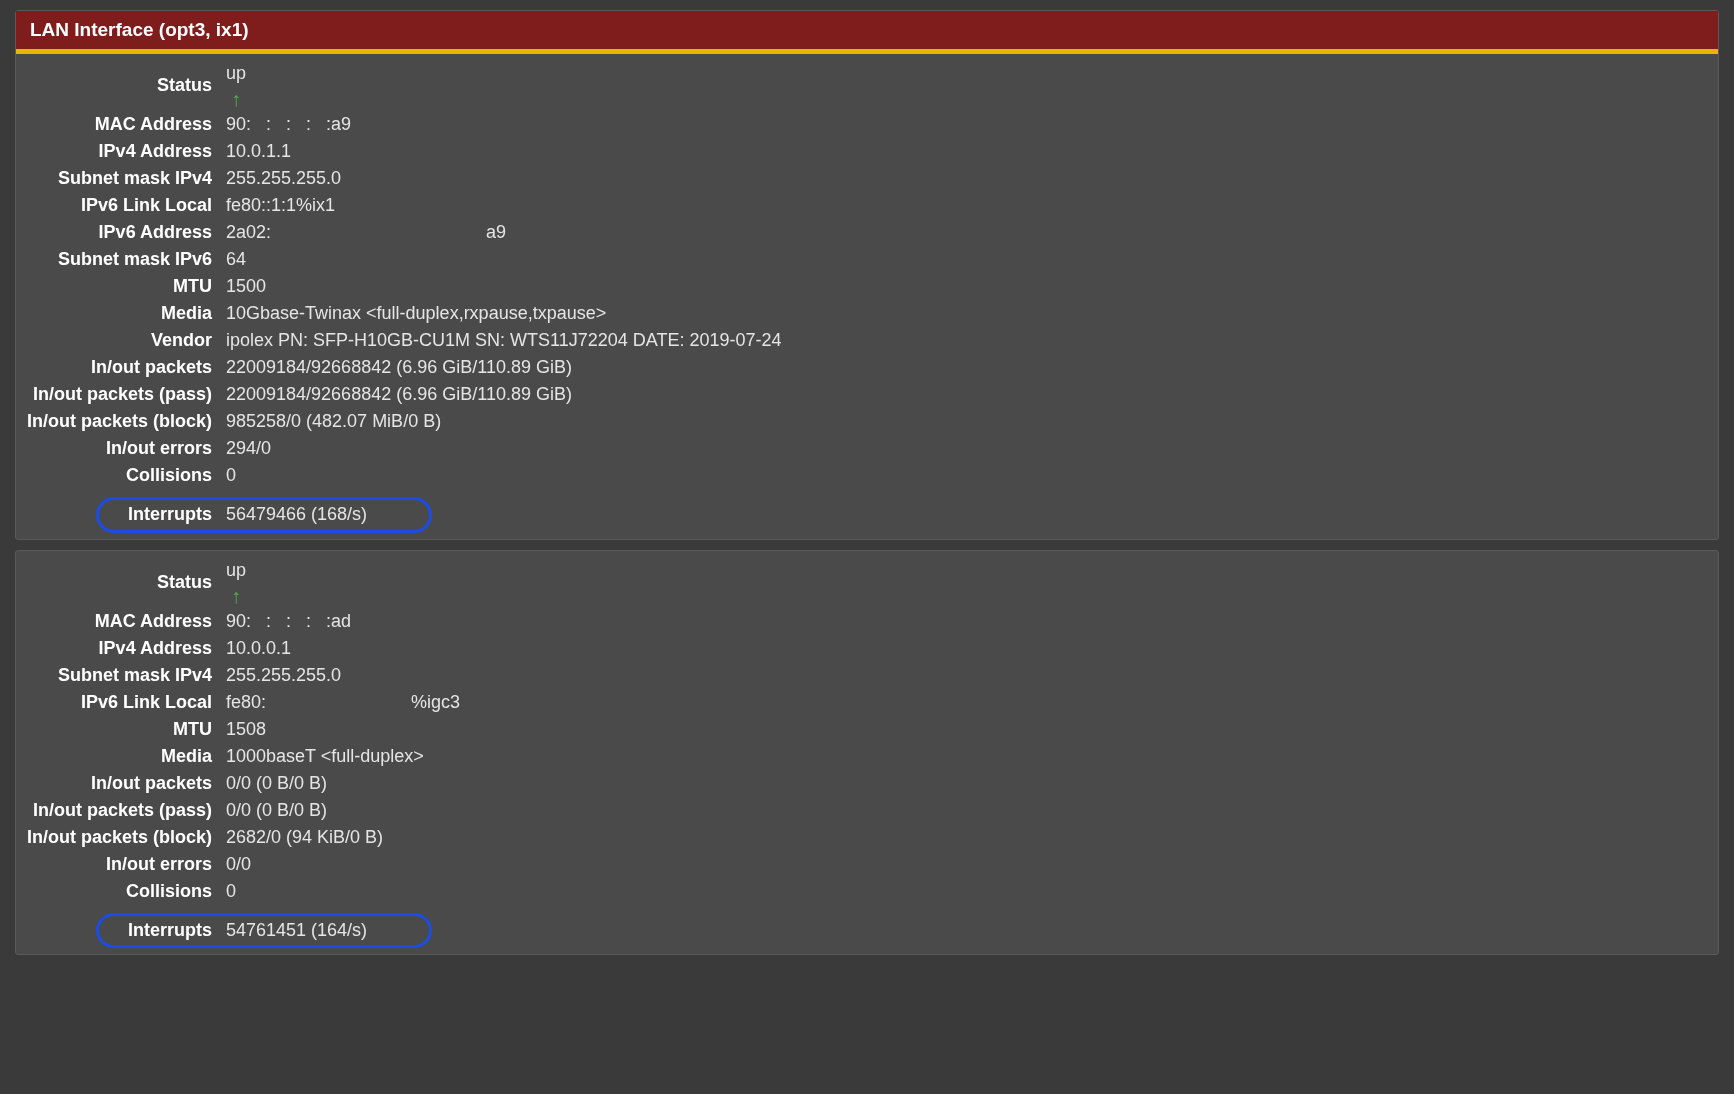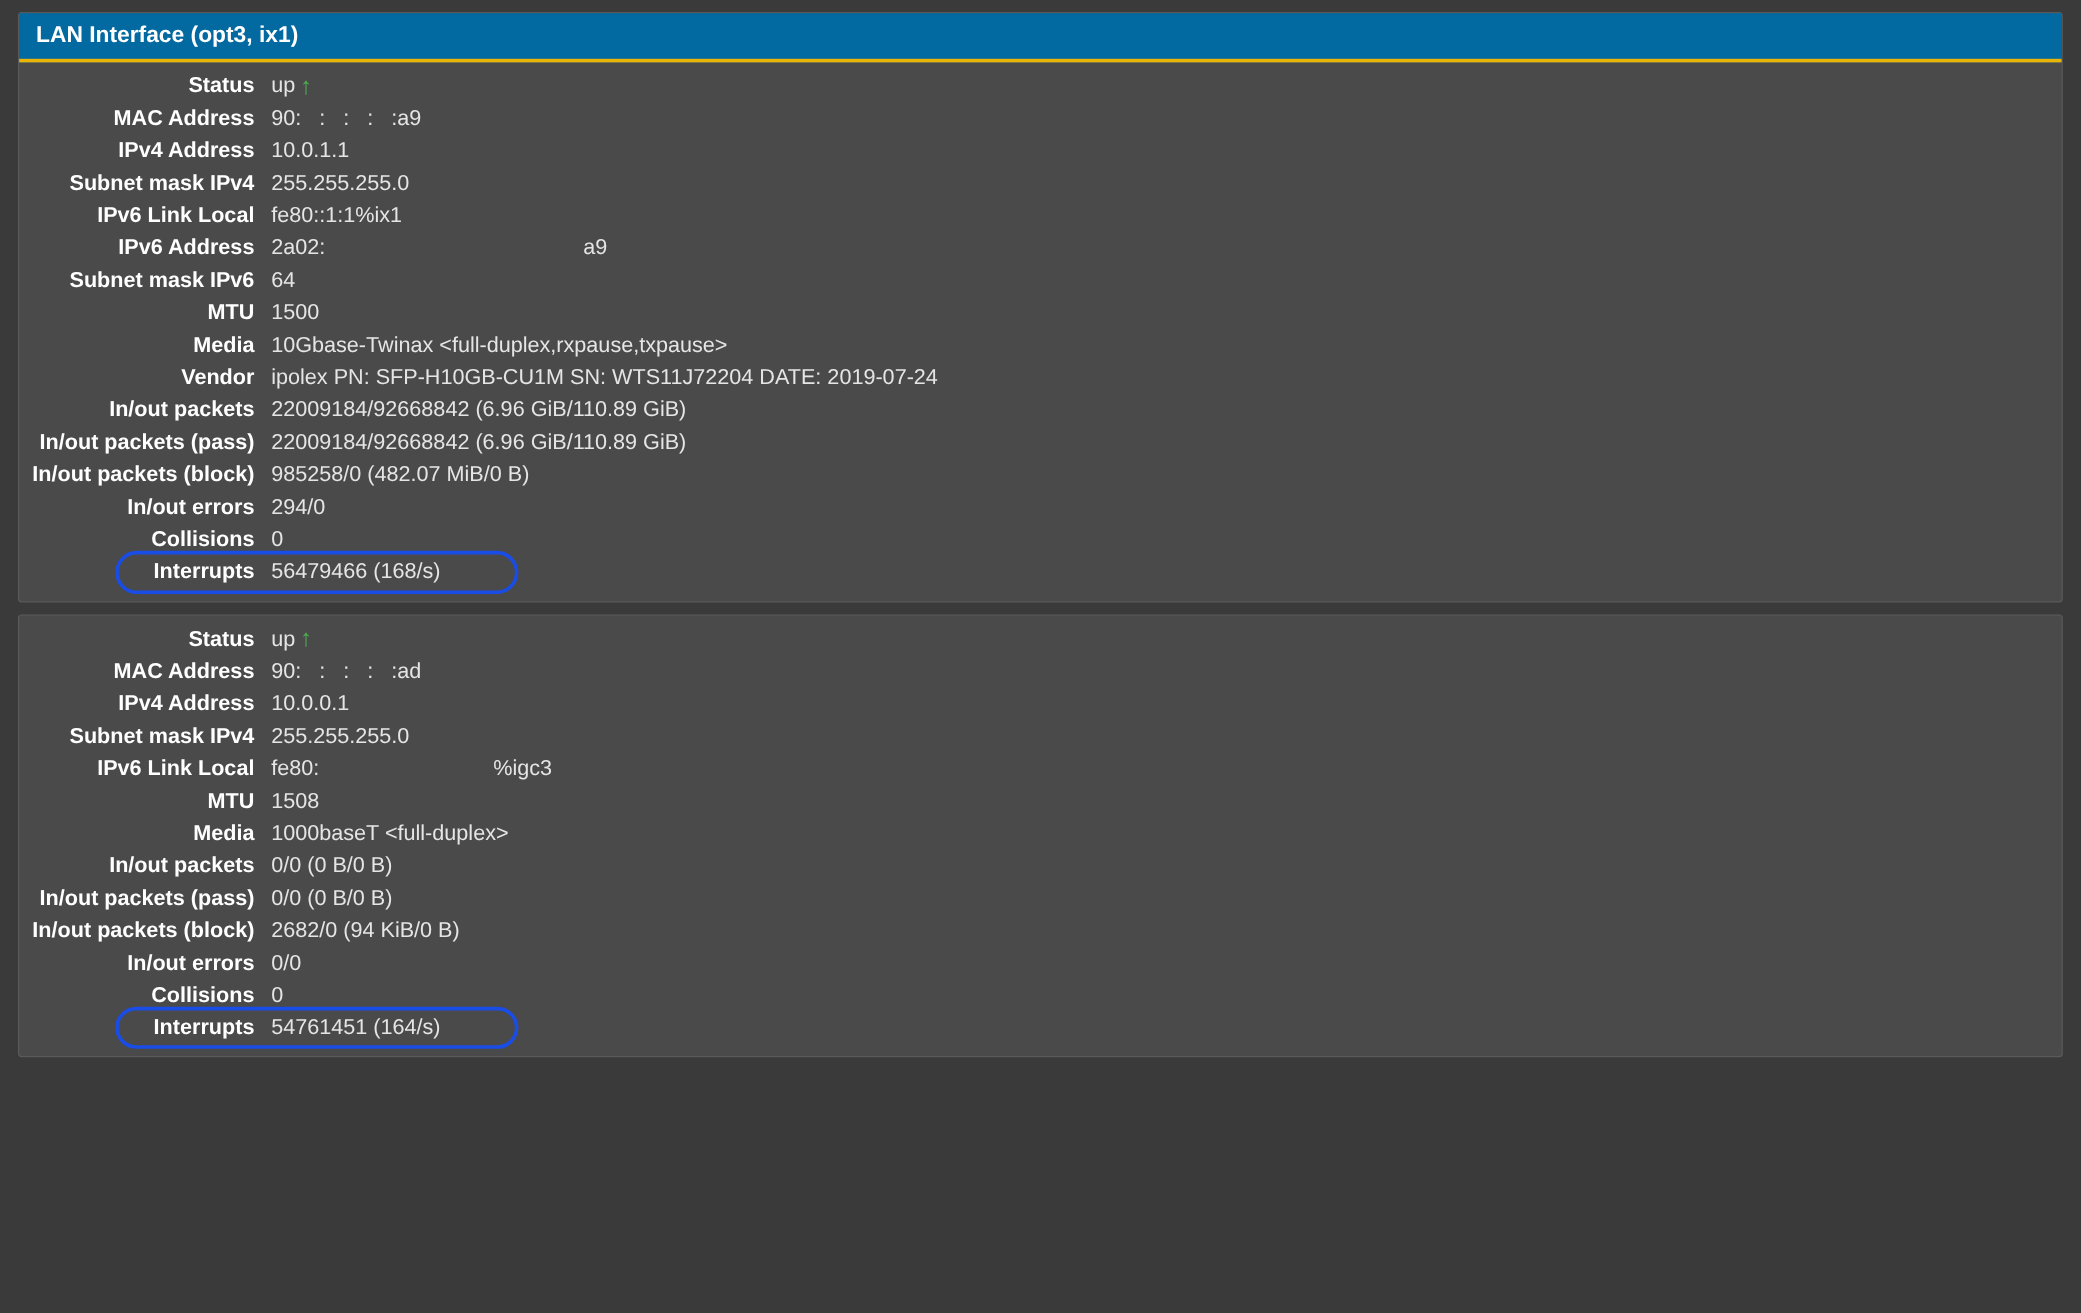--- a/index.html
+++ b/index.html
@@ -13,26 +13,26 @@
       color: #e5e5e5;
       padding: 0;
     }
     .panel {
       background-color: #4a4a4a;
       border: 1px solid #5a5a5a;
       border-radius: 3px;
       margin: 10px 15px;
     }
     .panel-header {
-      background-color: #0369a1;
+      background-color: #7f1d1d;
       padding: 8px 14px;
       font-size: 19px;
       font-weight: 600;
       color: #ffffff;
-      border-bottom: 3px solid #eab308;
+      border-bottom: 5px solid #eab308;
     }
     .panel-body {
       padding: 6px 0 10px 0;
     }
     .row {
       display: flex;
       align-items: center;
       padding: 2px 0;
       line-height: 1.28;
     }
@@ -43,35 +43,37 @@
       font-size: 18px;
       color: #ffffff;
       padding-right: 14px;
       flex-shrink: 0;
     }
     .value {
       font-size: 18px;
       font-weight: 400;
       color: #e5e5e5;
       white-space: pre;
+      flex-direction: column;
     }
     .status-value {
       display: flex;
       align-items: center;
       gap: 4px;
     }
     .arrow-up {
       display: inline-block;
       color: #4caf50;
       font-size: 20px;
       font-weight: bold;
       line-height: 1;
     }
     .highlight {
       position: relative;
+      margin-top: 12px;
     }
     .highlight::before {
       content: "";
       position: absolute;
       left: 80px;
       right: auto;
       width: 330px;
       top: -4px;
       bottom: -4px;
       border: 3px solid #1a4de5;

